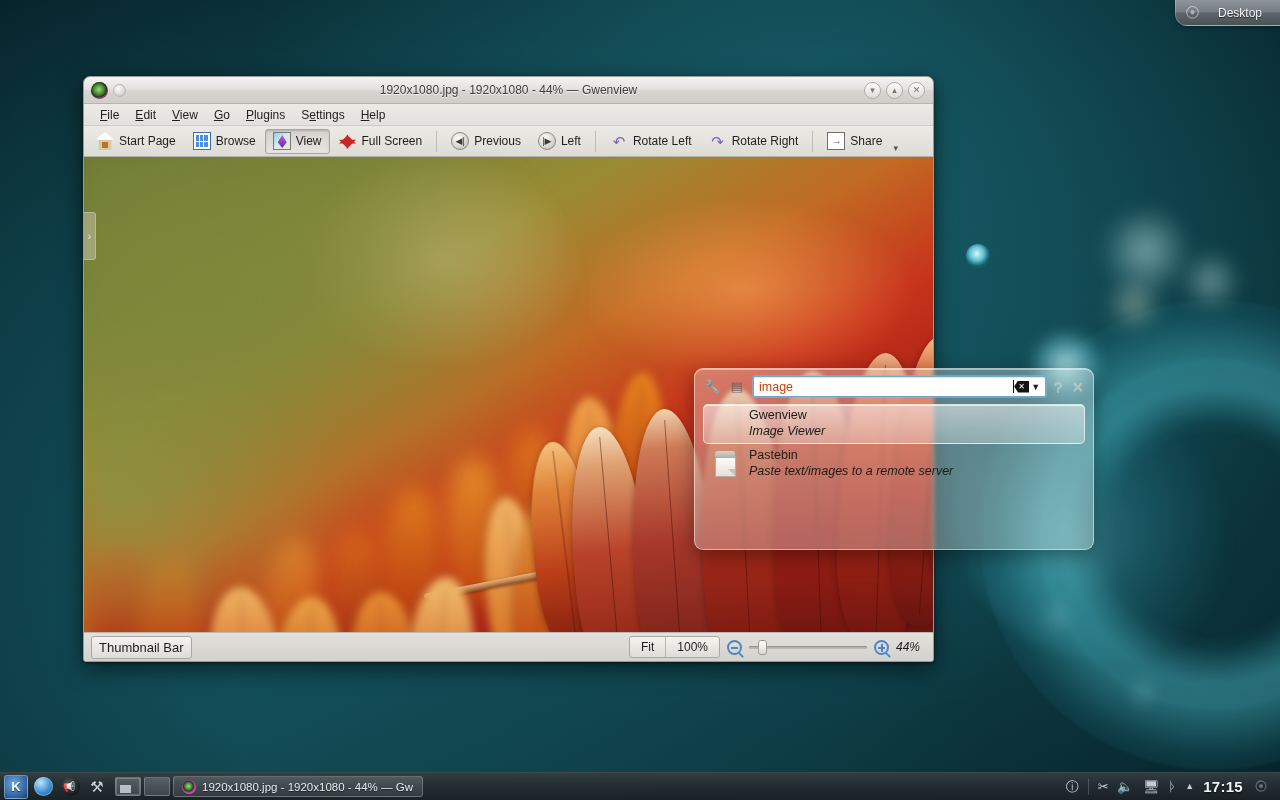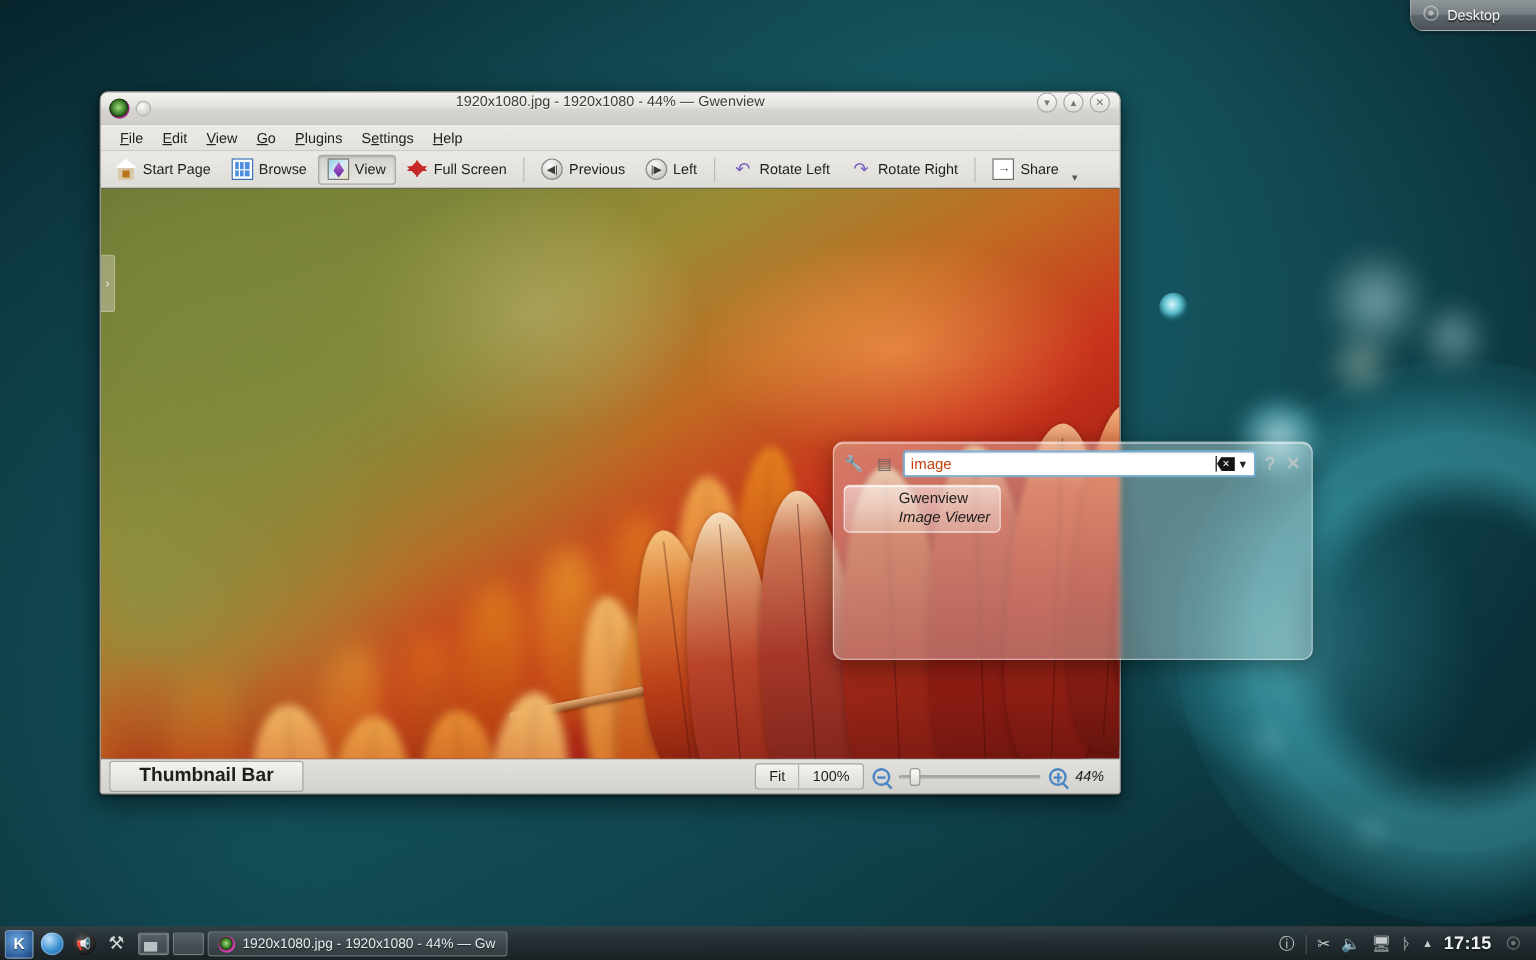--- a/index.html
+++ b/index.html
@@ -70,39 +70,39 @@
   #toolbox {
     position: absolute; right: 0; top: 0; width: 105px; height: 26px;
     border-radius: 0 0 0 12px;
     background: linear-gradient(to bottom, #8e969a 0%, #757d82 48%, #5d656a 52%, #4a5257 100%);
     border-left: 1px solid rgba(255,255,255,.22);
     border-bottom: 1px solid rgba(255,255,255,.22);
     display: flex; align-items: center; gap: 6px; padding-left: 9px;
     box-shadow: 0 1px 4px rgba(0,0,0,.4);
   }
   #toolbox .cashew { font-size: 15px; color: rgba(255,255,255,.45); line-height: 1; }
-  #toolbox .tb-label { color: #f2f5f6; font-size: 12px; text-shadow: 0 1px 1px rgba(0,0,0,.6); }
+  #toolbox .tb-label { color: #f2f5f6; font-size: 12px; text-shadow: 0 1px 1px rgba(0,0,0,.6); margin-left: 12px; }
 
   
   #gwenview {
     position: absolute; left: 83px; top: 76px; width: 851px; height: 586px;
     border-radius: 7px 7px 3px 3px;
     box-shadow: 0 7px 22px rgba(0,0,0,.55), 0 1px 3px rgba(0,0,0,.5);
     background: #d9d8d4;
     display: flex; flex-direction: column;
     border: 1px solid #9a9a96;
     overflow: hidden;
   }
   
   .titlebar {
     height: 27px; flex: 0 0 27px; position: relative;
     background: linear-gradient(to bottom, #f4f3f1 0%, #e4e3e0 45%, #d6d5d1 55%, #cfcec9 100%);
     border-bottom: 1px solid #b5b4b0;
     border-radius: 6px 6px 0 0;
-    display: flex; 
+    display: flex; align-items: center;
   }
   .tb-left { display: flex; align-items: center; gap: 5px; padding-left: 7px; }
   .appicon-eye {
     width: 17px; height: 17px; border-radius: 50%;
     background: radial-gradient(circle at 46% 44%, #9fdc7a 0%, #3e7f2c 42%, #1d3d14 58%, #c12f9c 64%, #e070c6 82%, #7a1a5f 100%);
     box-shadow: inset 0 0 0 1px rgba(0,0,0,.25);
   }
   .tb-orb {
     width: 13px; height: 13px; border-radius: 50%;
     background: radial-gradient(circle at 38% 32%, #fdfdfd, #d2d1cc 70%, #b8b7b2);
@@ -204,24 +204,23 @@
     display:flex; align-items:center; justify-content:center;
     color:#f2efe6; font-size:10px; border:1px solid rgba(255,255,255,.25); border-left:0;
   }
   
   .statusbar {
     height: 29px; flex: 0 0 29px; display:flex; align-items:center;
     background: linear-gradient(to bottom,#e3e1dd,#d3d1cc);
     border-top:1px solid #b8b7b2; padding: 0 7px; gap: 8px;
   }
   .sb-btn {
-    padding: 3px 24px; font-size:16px; color:#1e1e1c; border-radius:3px;
+    padding: 3px 7px; font-size:13px; color:#1e1e1c; border-radius:3px;
     background: linear-gradient(to bottom,#f4f3f0,#dedcd7);
     border:1px solid #a9a8a3;
-    font-weight:bold;
   }
   .sb-right { margin-left:auto; display:flex; align-items:center; gap:7px; }
   .segbtn {
     display:flex; border:1px solid #a9a8a3; border-radius:3px; overflow:hidden;
     background: linear-gradient(to bottom,#f4f3f0,#dedcd7);
   }
   .segbtn span { padding: 3px 11px; font-size:12px; color:#1e1e1c; }
   .segbtn span+span { border-left:1px solid #b6b5b0; }
   .magn { width:15px;height:15px;border-radius:50%;border:2px solid #4d86c4;position:relative;display:inline-block;}
   .magn::after{content:"";position:absolute;right:-4px;bottom:-3px;width:6px;height:2px;background:#4d86c4;transform:rotate(45deg);}
@@ -255,21 +254,21 @@
   }
   .kr-text { font-size:12.5px; color:#c2410c; flex:1 1 auto; }
   .kr-caret { display:inline-block; width:1px; height:13px; background:#111; vertical-align:-2px; margin-left:1px;}
   .kr-clear {
     width:15px;height:12px;background:#141414;color:#fff;font-size:8px;
     display:flex;align-items:center;justify-content:center;
     clip-path: polygon(26% 0,100% 0,100% 100%,26% 100%,0 50%);
   }
   .kr-chev { font-size:9px; color:#222; padding:0 2px; }
   .kr-help, .kr-close { color:#b9c2c0; font-size:15px; line-height:1; padding:0 1px; text-shadow:0 1px 0 rgba(255,255,255,.35);}
-  .kr-results { margin-top:7px; display:flex; flex-direction:row; }
+  .kr-results { margin-top:7px; display:flex; flex-direction:column; }
   .kr-item { display:flex; align-items:center; gap:9px; height:40px; padding: 0 8px;
              border:1px solid transparent; border-radius:5px; }
   .kr-item.sel {
     background: linear-gradient(to bottom, rgba(255,255,255,.52), rgba(255,255,255,.30));
     border:1px solid rgba(255,255,255,.62);
     box-shadow: inset 0 1px 0 rgba(255,255,255,.7);
   }
   .kr-item-ic { width:28px;height:28px;flex:0 0 28px; position:relative; }
   .icon-gwenview {
     width:28px;height:22px;margin-top:3px;border-radius:50%/60%;
@@ -516,20 +515,30 @@
     </div>
 
     <div class="kr-results">
       <div class="kr-item sel">
         <span class="kr-item-ic"><span class="icon-gwenview"></span></span>
         <span class="kr-texts">
           <span class="kr-name">Gwenview</span>
           <span class="kr-desc">Image Viewer</span>
         </span>
       </div>
+      <div class="kr-item">
+        <span class="kr-item-ic icon-pastebin">
+          <span class="clip"></span>
+            <span class="pad"></span>
+        </span>
+        <span class="kr-texts">
+          <span class="kr-name">Pastebin</span>
+          <span class="kr-desc">Paste text/images to a remote server</span>
+        </span>
+      </div>
     </div>
   </div>
 
   <div id="panel">
     <div class="kmenu">
         <span>K</span>
       </div>
     <div class="launcher">
         <span class="ic-globe"></span>
       </div>

